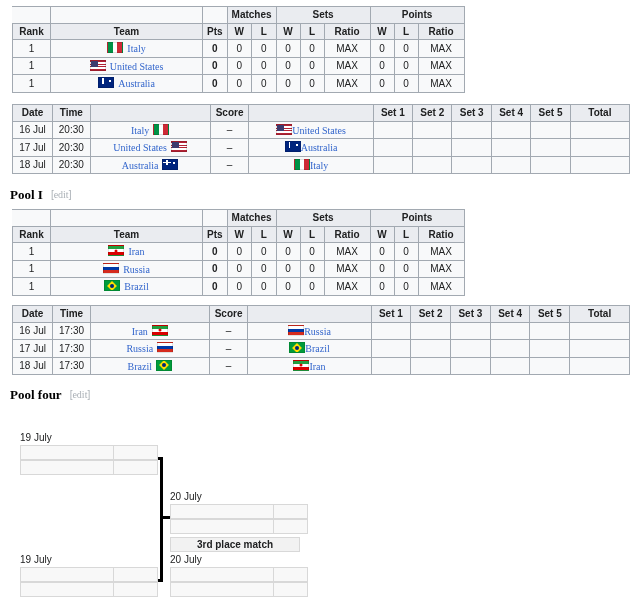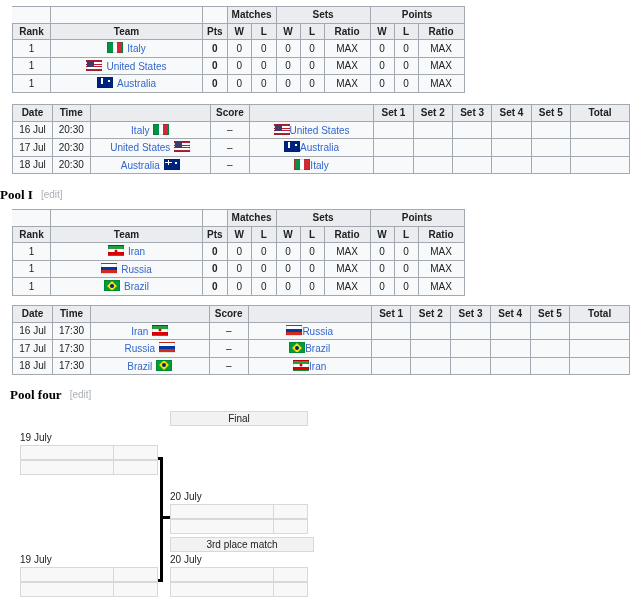--- a/index.html
+++ b/index.html
@@ -48,20 +48,21 @@
     border-top-color: #f8f9fa !important;
     border-left-color: #f8f9fa !important;
   }
   .blankhead.nobordtop {
     border-top-color: #a2a9b1 !important;
   }
 
   a.lnk {
     color: #3366cc;
     text-decoration: none;
+    font-family: Liberation Serif, serif;
   }
 
   
   .section-pos { position: absolute; }
 
   h3.heading {
     font-family: "Liberation Serif", serif;
     font-size: 13px;
     font-weight: bold;
     color: #000000;
@@ -336,21 +337,21 @@
         <td></td>
         <td></td>
         <td></td>
         <td></td>
         <td></td>
       </tr>
     </tbody>
   </table>
 </div>
 
-<div class="section-pos" style="left:0; top:188px;">
+<div class="section-pos" style="left:10px; top:188px;">
   <h3 class="heading">Pool I</h3><span class="editlink"><span class="eb">[</span><a class="lnk" href="#" style="color:#aab0b6;">edit</a><span class="eb">]</span></span>
 </div>
 
 <div class="section-pos" style="left:12px; top:209px;">
   <table class="wikitable">
     <thead>
       <tr>
         <th class="blankhead nobordtop" style="width:38px;"></th>
         <th class="blankhead nobordtop" style="width:152px;"></th>
         <th class="blankhead nobordtop" style="width:24px;"></th>
@@ -476,21 +477,20 @@
     </tbody>
   </table>
 </div>
 
 <div class="section-pos" style="left:10px; top:388px;">
   <h3 class="heading">Pool four</h3><span class="editlink"><span class="eb">[</span><a class="lnk" href="#" style="color:#aab0b6;">edit</a><span class="eb">]</span></span>
 </div>
 
 <div class="bracket" style="left:0; top:0; width:630px; height:602px;">
 
-  <div class="br-head" style="left:170px; top:411px; width:138px;">Final</div>
 
   <div class="br-date" style="left:20px; top:432px;">19 July</div>
   <div class="br-box" style="left:20px; top:445px; width:138px;">
     <span class="split" style="left:92px;"></span>
   </div>
   <div class="br-box" style="left:20px; top:460px; width:138px;">
     <span class="split" style="left:92px;"></span>
   </div>
 
   <div class="br-date" style="left:20px; top:554px;">19 July</div>
@@ -507,21 +507,21 @@
   <div class="br-line" style="left:160px; top:516px; width:10px; height:3px;"></div>
 
   <div class="br-date" style="left:170px; top:491px;">20 July</div>
   <div class="br-box" style="left:170px; top:504px; width:138px;">
     <span class="split" style="left:102px;"></span>
   </div>
   <div class="br-box" style="left:170px; top:519px; width:138px;">
     <span class="split" style="left:102px;"></span>
   </div>
 
-  <div class="br-head" style="left:170px; top:537px; width:144px;">3rd place match</div>
+  <div class="br-head" style="left:170px; top:537px; width:130px;font-weight:bold;">3rd place match</div>
   <div class="br-date" style="left:170px; top:554px;">20 July</div>
   <div class="br-box" style="left:170px; top:567px; width:138px;">
     <span class="split" style="left:102px;"></span>
   </div>
   <div class="br-box" style="left:170px; top:582px; width:138px;">
     <span class="split" style="left:102px;"></span>
   </div>
 
 </div>
 

